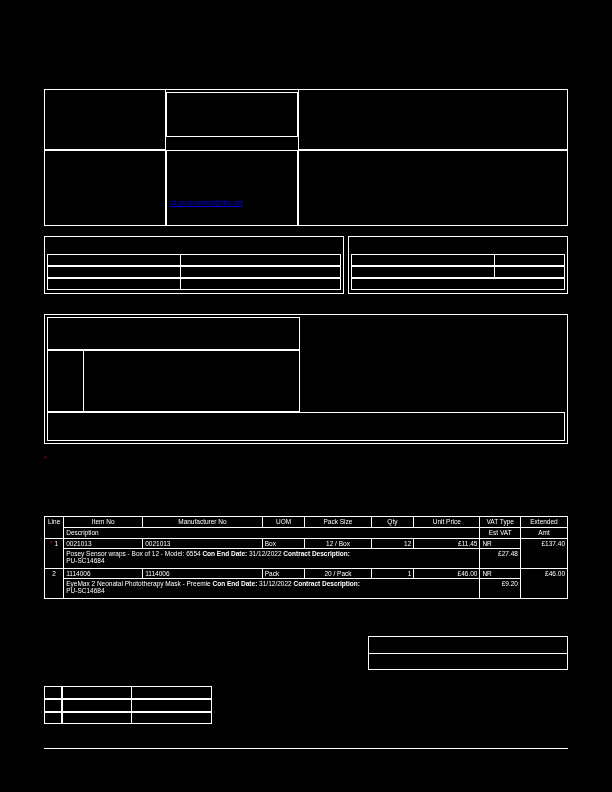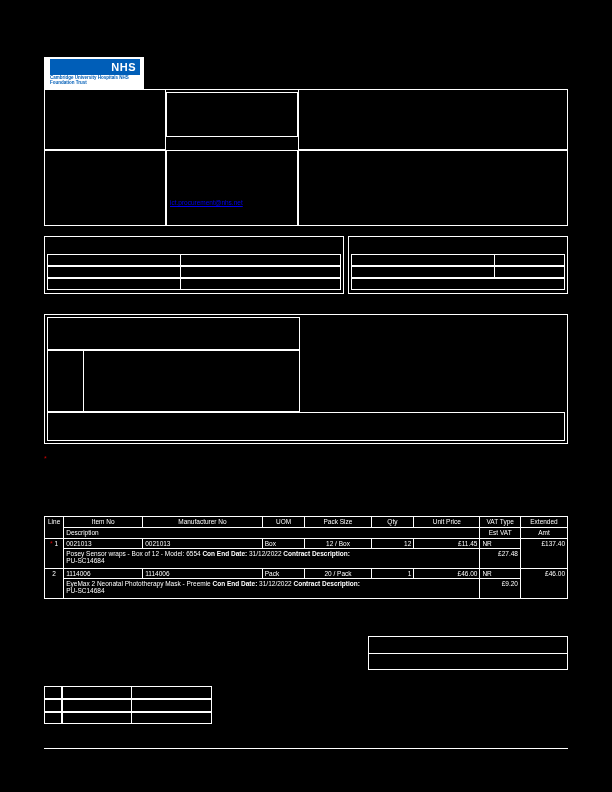--- a/index.html
+++ b/index.html
@@ -180,24 +180,20 @@
     width: 524px;
     height: 1px;
     background: #ffffff;
   }
 </style>
 </head>
 <body>
 
 <div class="page">
 
-  <div id="nhs-logo">
-    <div class="nhs-blue">NHS</div>
-    <div class="trust-name">Cambridge University Hospitals NHS Foundation Trust</div>
-  </div>
 
   <div class="box" id="header-outer"></div>
   <div class="box" id="header-cell-a"></div>
   <div class="box" id="header-cell-b"></div>
   <div class="box" id="header-cell-c"></div>
   <div class="box" id="header-cell-d"></div>
   <div class="box" id="header-cell-e"></div>
   <div class="box" id="header-cell-f"></div>
 
   <a class="email-link" href="#">ict.procurement@nhs.net</a>

